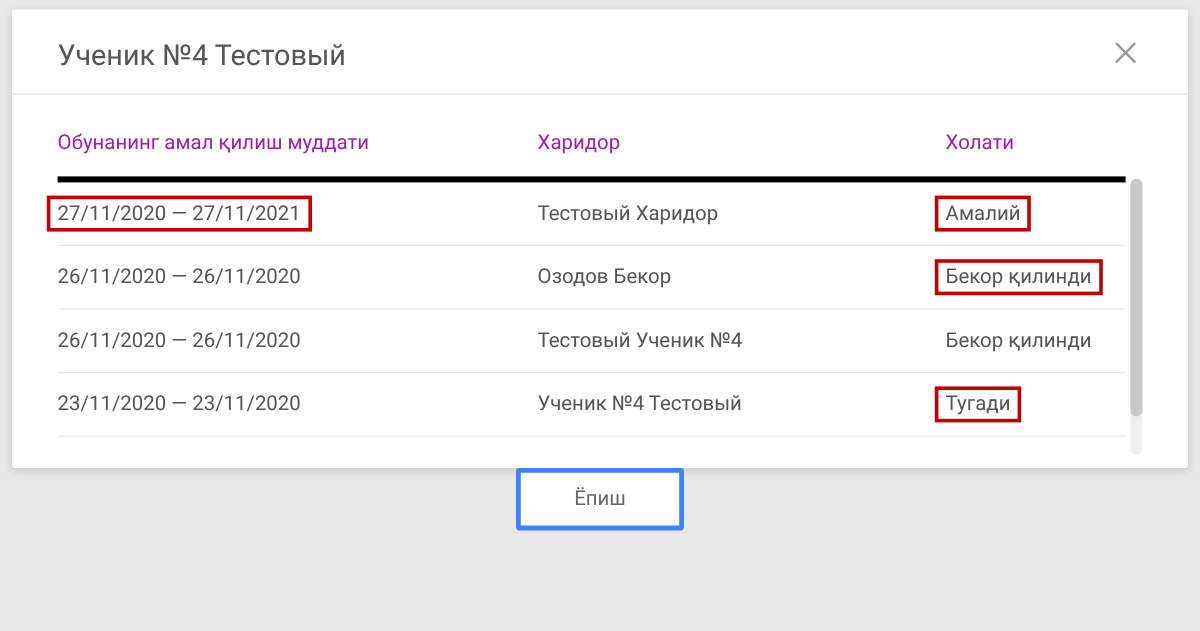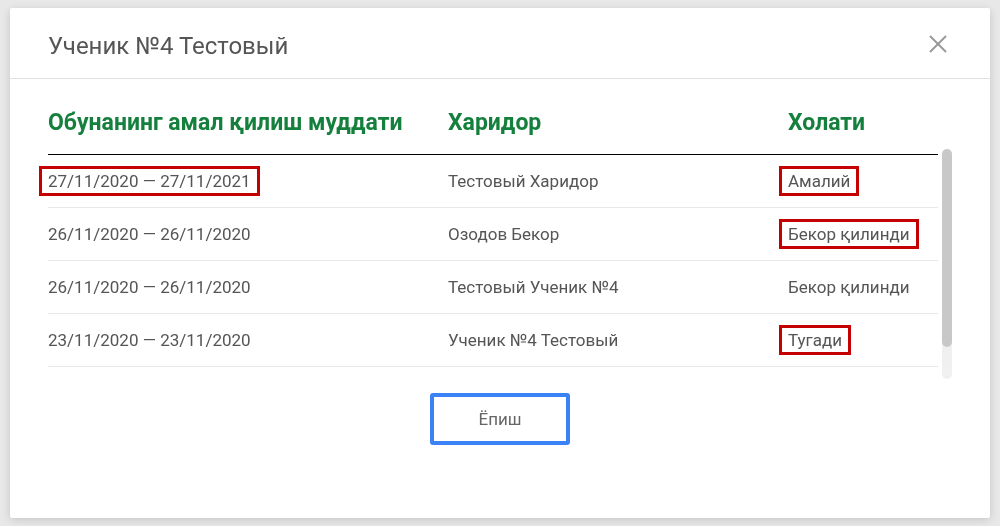--- a/index.html
+++ b/index.html
@@ -12,21 +12,21 @@
       background: #e8e8e8;
       width: 1000px;
       height: 526px;
       overflow: hidden;
       position: relative;
     }
     .modal {
       background: #ffffff;
       margin: 8px auto 0;
       width: 980px;
-      height: 510px;
+      height: 382px;
       box-shadow: 0 2px 8px rgba(0,0,0,0.15);
       border-radius: 2px;
       position: relative;
     }
     .modal-header {
       padding: 22px 38px 16px;
       border-bottom: 1px solid #e0e0e0;
       display: flex;
       justify-content: space-between;
       align-items: center;
@@ -57,36 +57,36 @@
     .table-wrap {
       position: relative;
       padding-right: 14px;
     }
     .table-header {
       display: grid;
       grid-template-columns: 400px 340px 1fr;
       padding-bottom: 18px;
     }
     .th {
-      font-size: 23px;
-      font-weight: 700;
-      color: #15803d;
+      font-size: 17px;
+      font-weight: 400;
+      color: #a21caf;
     }
     .table-body {
       display: block;
     }
     .row {
       display: grid;
       grid-template-columns: 400px 340px 1fr;
       padding: 16px 0;
       border-bottom: 1px solid #e8e8e8;
       align-items: center;
     }
     .row:first-child {
-      border-top: 1px solid #000000;
+      border-top: 5px solid #000000;
     }
     .cell {
       font-size: 17px;
       color: #555;
       font-weight: 400;
     }
     .highlight {
       border: 3px solid #c40000;
       display: inline-block;
       padding: 2px 6px;

